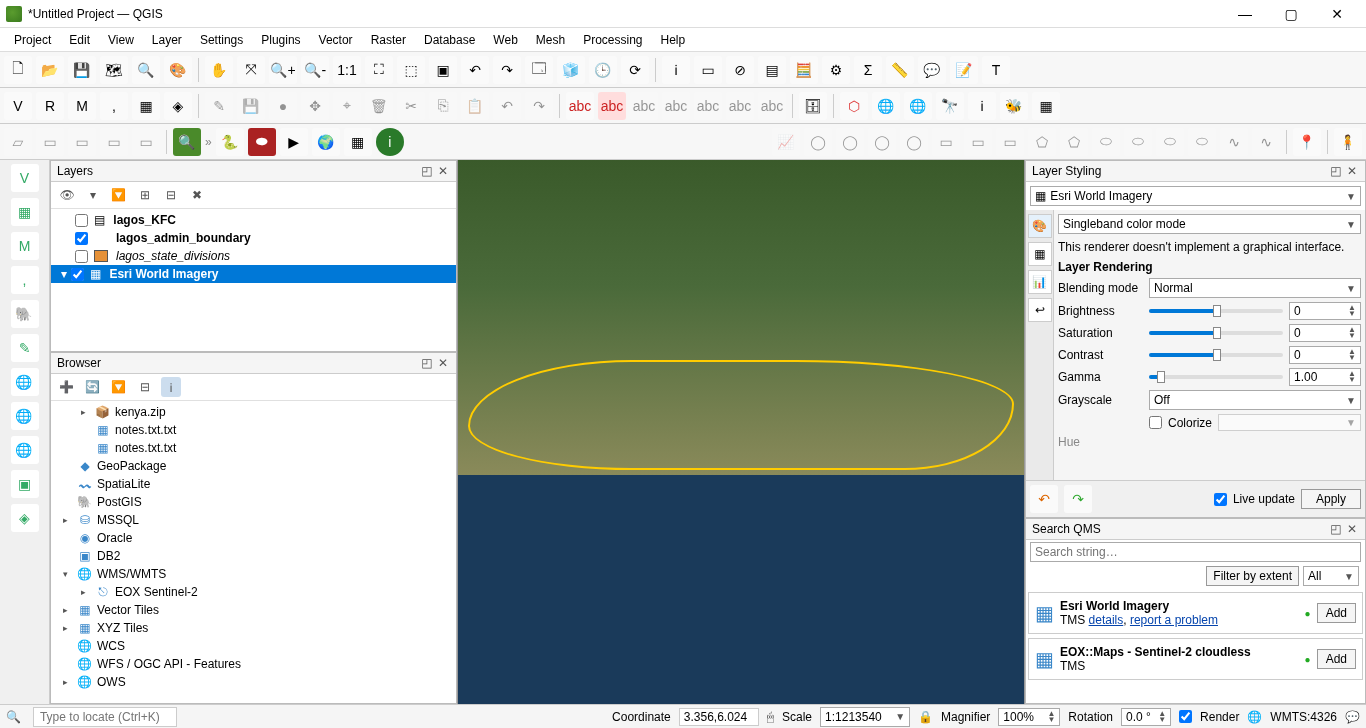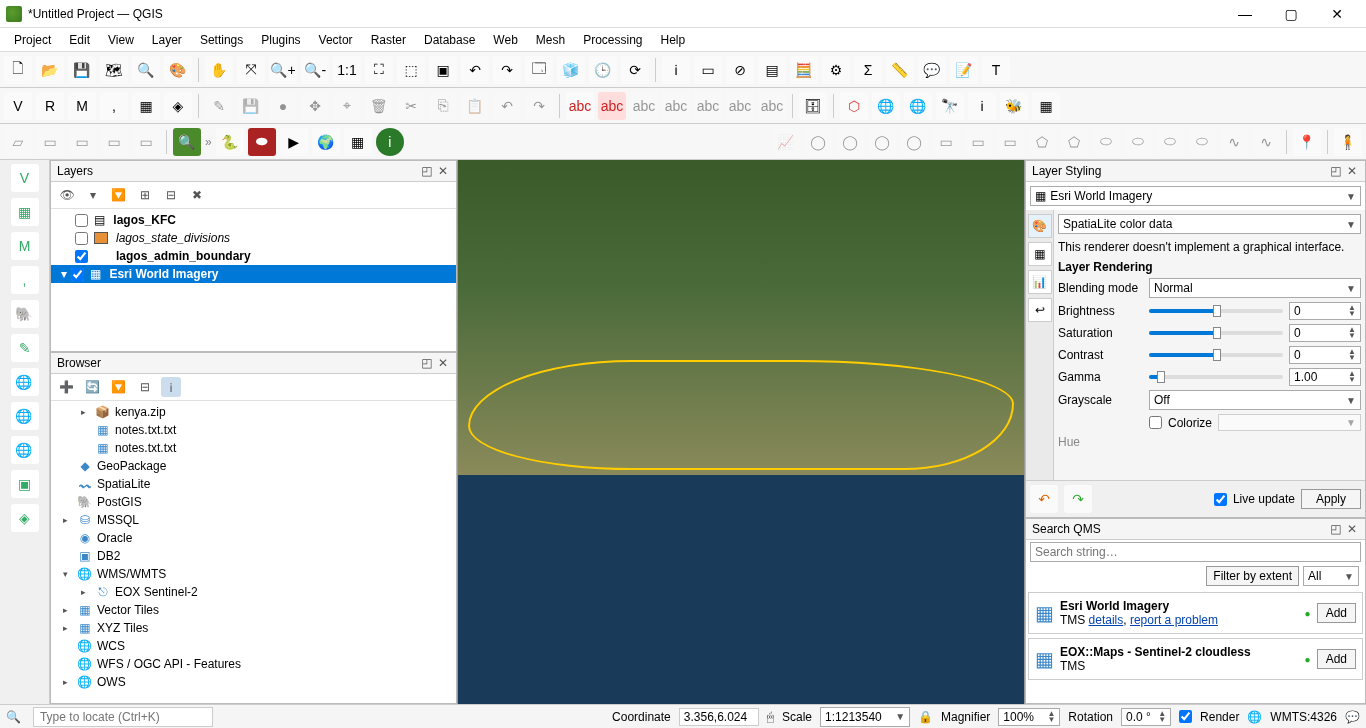--- a/index.html
+++ b/index.html
@@ -47,21 +47,21 @@
 .slider .thumb { position:absolute; top:-4px; width:8px; height:12px; background:#fff; border:1px solid #888; }
 .numbox { width:72px; border:1px solid #aaa; background:#fff; padding:1px 4px; display:flex; justify-content:space-between; align-items:center; }
 .numbox .spin { font-size:8px; color:#555; line-height:6px; }
 .section-hdr { font-weight:bold; margin:4px 0; }
 .apply-row { display:flex; align-items:center; gap:6px; padding:4px; border-top:1px solid #ccc; background:#f0f0f0; }
 .apply-row .btn { padding:2px 14px; border:1px solid #999; background:#f5f5f5; }
 .qms-item { background:#fff; border:1px solid #ccc; margin:4px 2px; padding:6px; display:flex; align-items:center; gap:6px; }
 .qms-item .addbtn { border:1px solid #999; padding:2px 8px; background:#f5f5f5; }
 .statusbar { height:24px; background:#f5f5f5; border-top:1px solid #ccc; display:flex; align-items:center; padding:0 6px; gap:8px; }
 .statusbar input[type=text] { border:1px solid #ccc; padding:1px 4px; background:#fff; }
-.locator { border:1px solid #ccc; background:#fff; padding:2px 6px; color:#888; width:180px; margin-left:4px; }
+.locator { border:1px solid #ccc; background:#fff; padding:2px 6px; color:#888; width:144px; margin-left:4px; }
 .side-tabs { width:28px; background:#eaeaea; border-right:1px solid #ccc; display:flex; flex-direction:column; gap:4px; padding:4px 2px; }
 .side-tabs .st { width:24px; height:24px; background:#fff; border:1px solid #ccc; display:flex; align-items:center; justify-content:center; font-size:12px; }
 .link { color:#0645ad; text-decoration:underline; }
 </style>
 </head>
 <body>
 
 <div class="titlebar">
   <div class="logo"></div>
   <div class="title">*Untitled Project — QGIS</div>
@@ -232,29 +232,29 @@
       </div>
       <div class="layer-list" id="layer-list">
           <div class="layer-item">
             <span style="width:10px"></span>
             <input type="checkbox" style="">
             <span>▤</span>
             <span class="layer-name" style="font-weight:bold;">lagos_KFC</span>
           </div>
           <div class="layer-item">
             <span style="width:10px"></span>
+            <input type="checkbox" checked="" style="">
+            <span style="width:14px"></span>
+            <span class="layer-name" style="font-weight:bold;">lagos_admin_boundary</span>
+          </div>
+          <div class="layer-item">
+            <span style="width:10px"></span>
             <input type="checkbox" style="">
             <span class="swatch" style="background:#e69138"></span>
             <span class="layer-name" style="font-style:italic;">lagos_state_divisions</span>
-          </div>
-          <div class="layer-item">
-            <span style="width:10px"></span>
-            <input type="checkbox" checked="" style="">
-            <span style="width:14px"></span>
-            <span class="layer-name" style="font-weight:bold;">lagos_admin_boundary</span>
           </div>
           <div class="layer-item selected">
             <span>▾</span>
             <input type="checkbox" checked="" style="">
             <span>▦</span>
             <span class="layer-name" style="font-weight:bold;">Esri World Imagery</span>
           </div>
         </div>
     </div>
 
@@ -379,21 +379,21 @@
       </div>
       <div style="display:flex;flex:1;min-height:0">
         <div class="side-tabs">
           <div class="st" style="background:#e5f1fb">🎨</div>
           <div class="st">▦</div>
           <div class="st">📊</div>
           <div class="st">↩</div>
         </div>
         <div class="rightpanel-body">
           <div class="combo" style="margin-bottom:6px">
-            <span>SpatiaLite color data</span>
+            <span>Singleband color mode</span>
             <span class="arrow">▼</span>
           </div>
           <div style="margin-bottom:6px">This renderer doesn't implement a graphical interface.</div>
           <div class="section-hdr">Layer Rendering</div>
           <div class="styling-row">
             <span class="lbl">Blending mode</span>
             <div class="combo" style="flex:1">
                 <span>Normal</span>
                 <span class="arrow">▼</span>
               </div>

